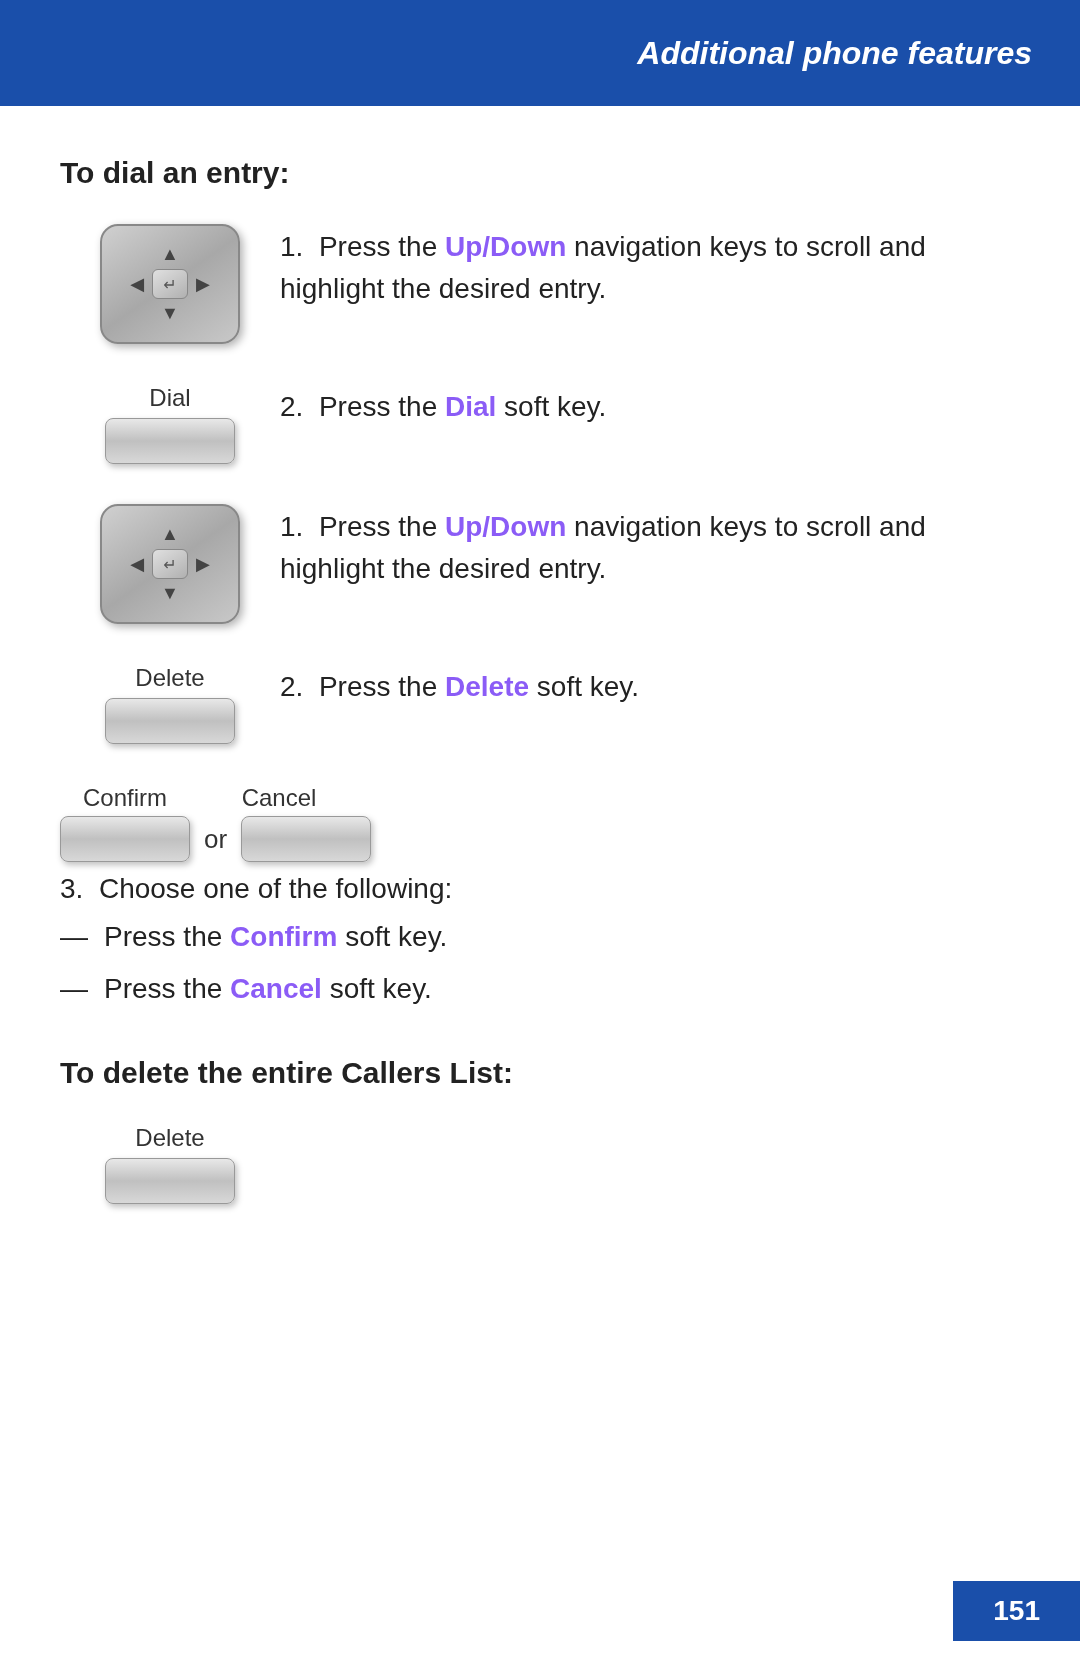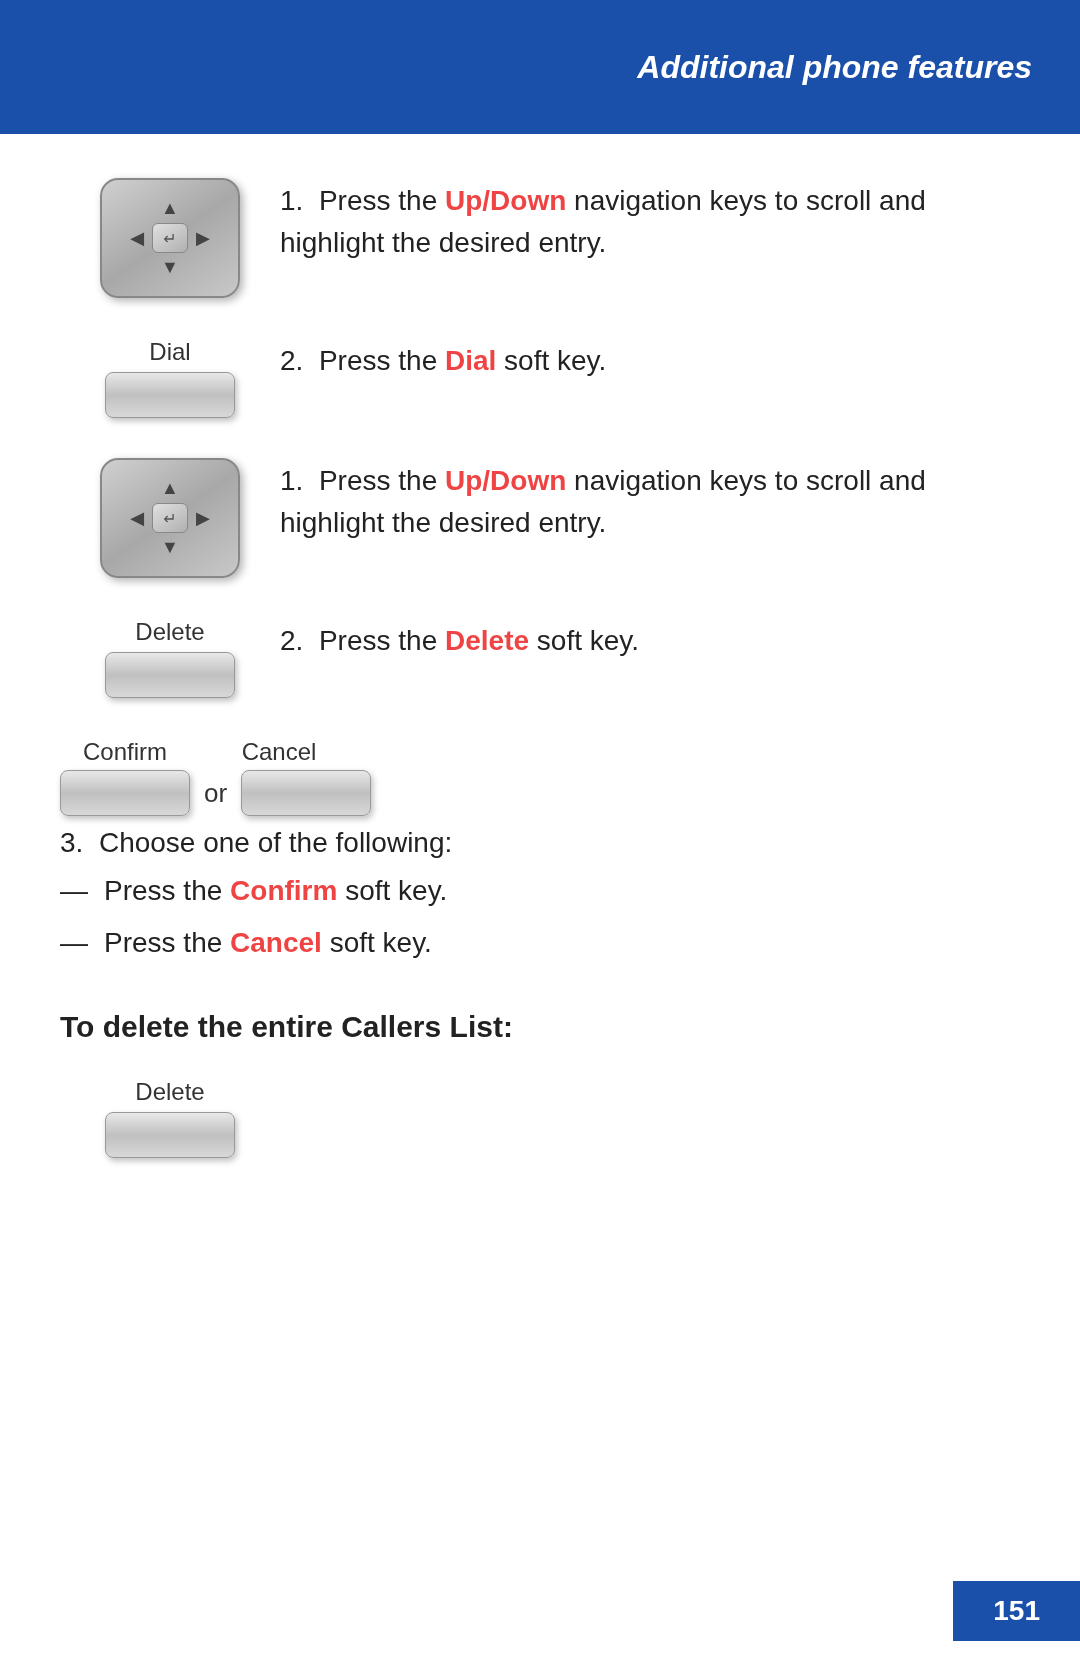--- a/index.html
+++ b/index.html
@@ -11,21 +11,21 @@
       font-family: Arial, Helvetica, sans-serif;
       font-size: 28px;
       color: #222;
       position: relative;
     }
 
     
     .header-bar {
       width: 100%;
       background: #1a4faa;
-      height: 134px;
+      height: 106px;
       display: flex;
       align-items: center;
       justify-content: flex-end;
       padding-right: 48px;
     }
 
     .header-title {
       color: #ffffff;
       font-size: 32px;
       font-weight: bold;
@@ -74,21 +74,21 @@
 
     .step-text {
       flex: 1;
       font-size: 28px;
       line-height: 1.5;
       padding-top: 6px;
     }
 
     
     .blue-text {
-      color: #ef4444;
+      color: #8b5cf6;
       font-weight: bold;
     }
 
     
     .nav-key {
       width: 140px;
       height: 120px;
       background: linear-gradient(145deg, #d0d0d0, #a8a8a8, #c8c8c8);
       border-radius: 18px;
       border: 2px solid #888;
@@ -234,20 +234,21 @@
 </head>
 <body>
 
 <div class="header-bar">
   <span class="header-title">Additional phone features</span>
 </div>
 
 <div class="content">
 
   <div class="steps-section">
+    <div class="section-heading">To dial an entry:</div>
 
     <div class="step-row">
       <div class="step-image">
         <div class="nav-key">
           <div class="arrow-up">▲</div>
           <div class="middle-row">
             <div class="arrow-left">◀</div>
             <div class="center-btn">↵</div>
             <div class="arrow-right">▶</div>
           </div>

